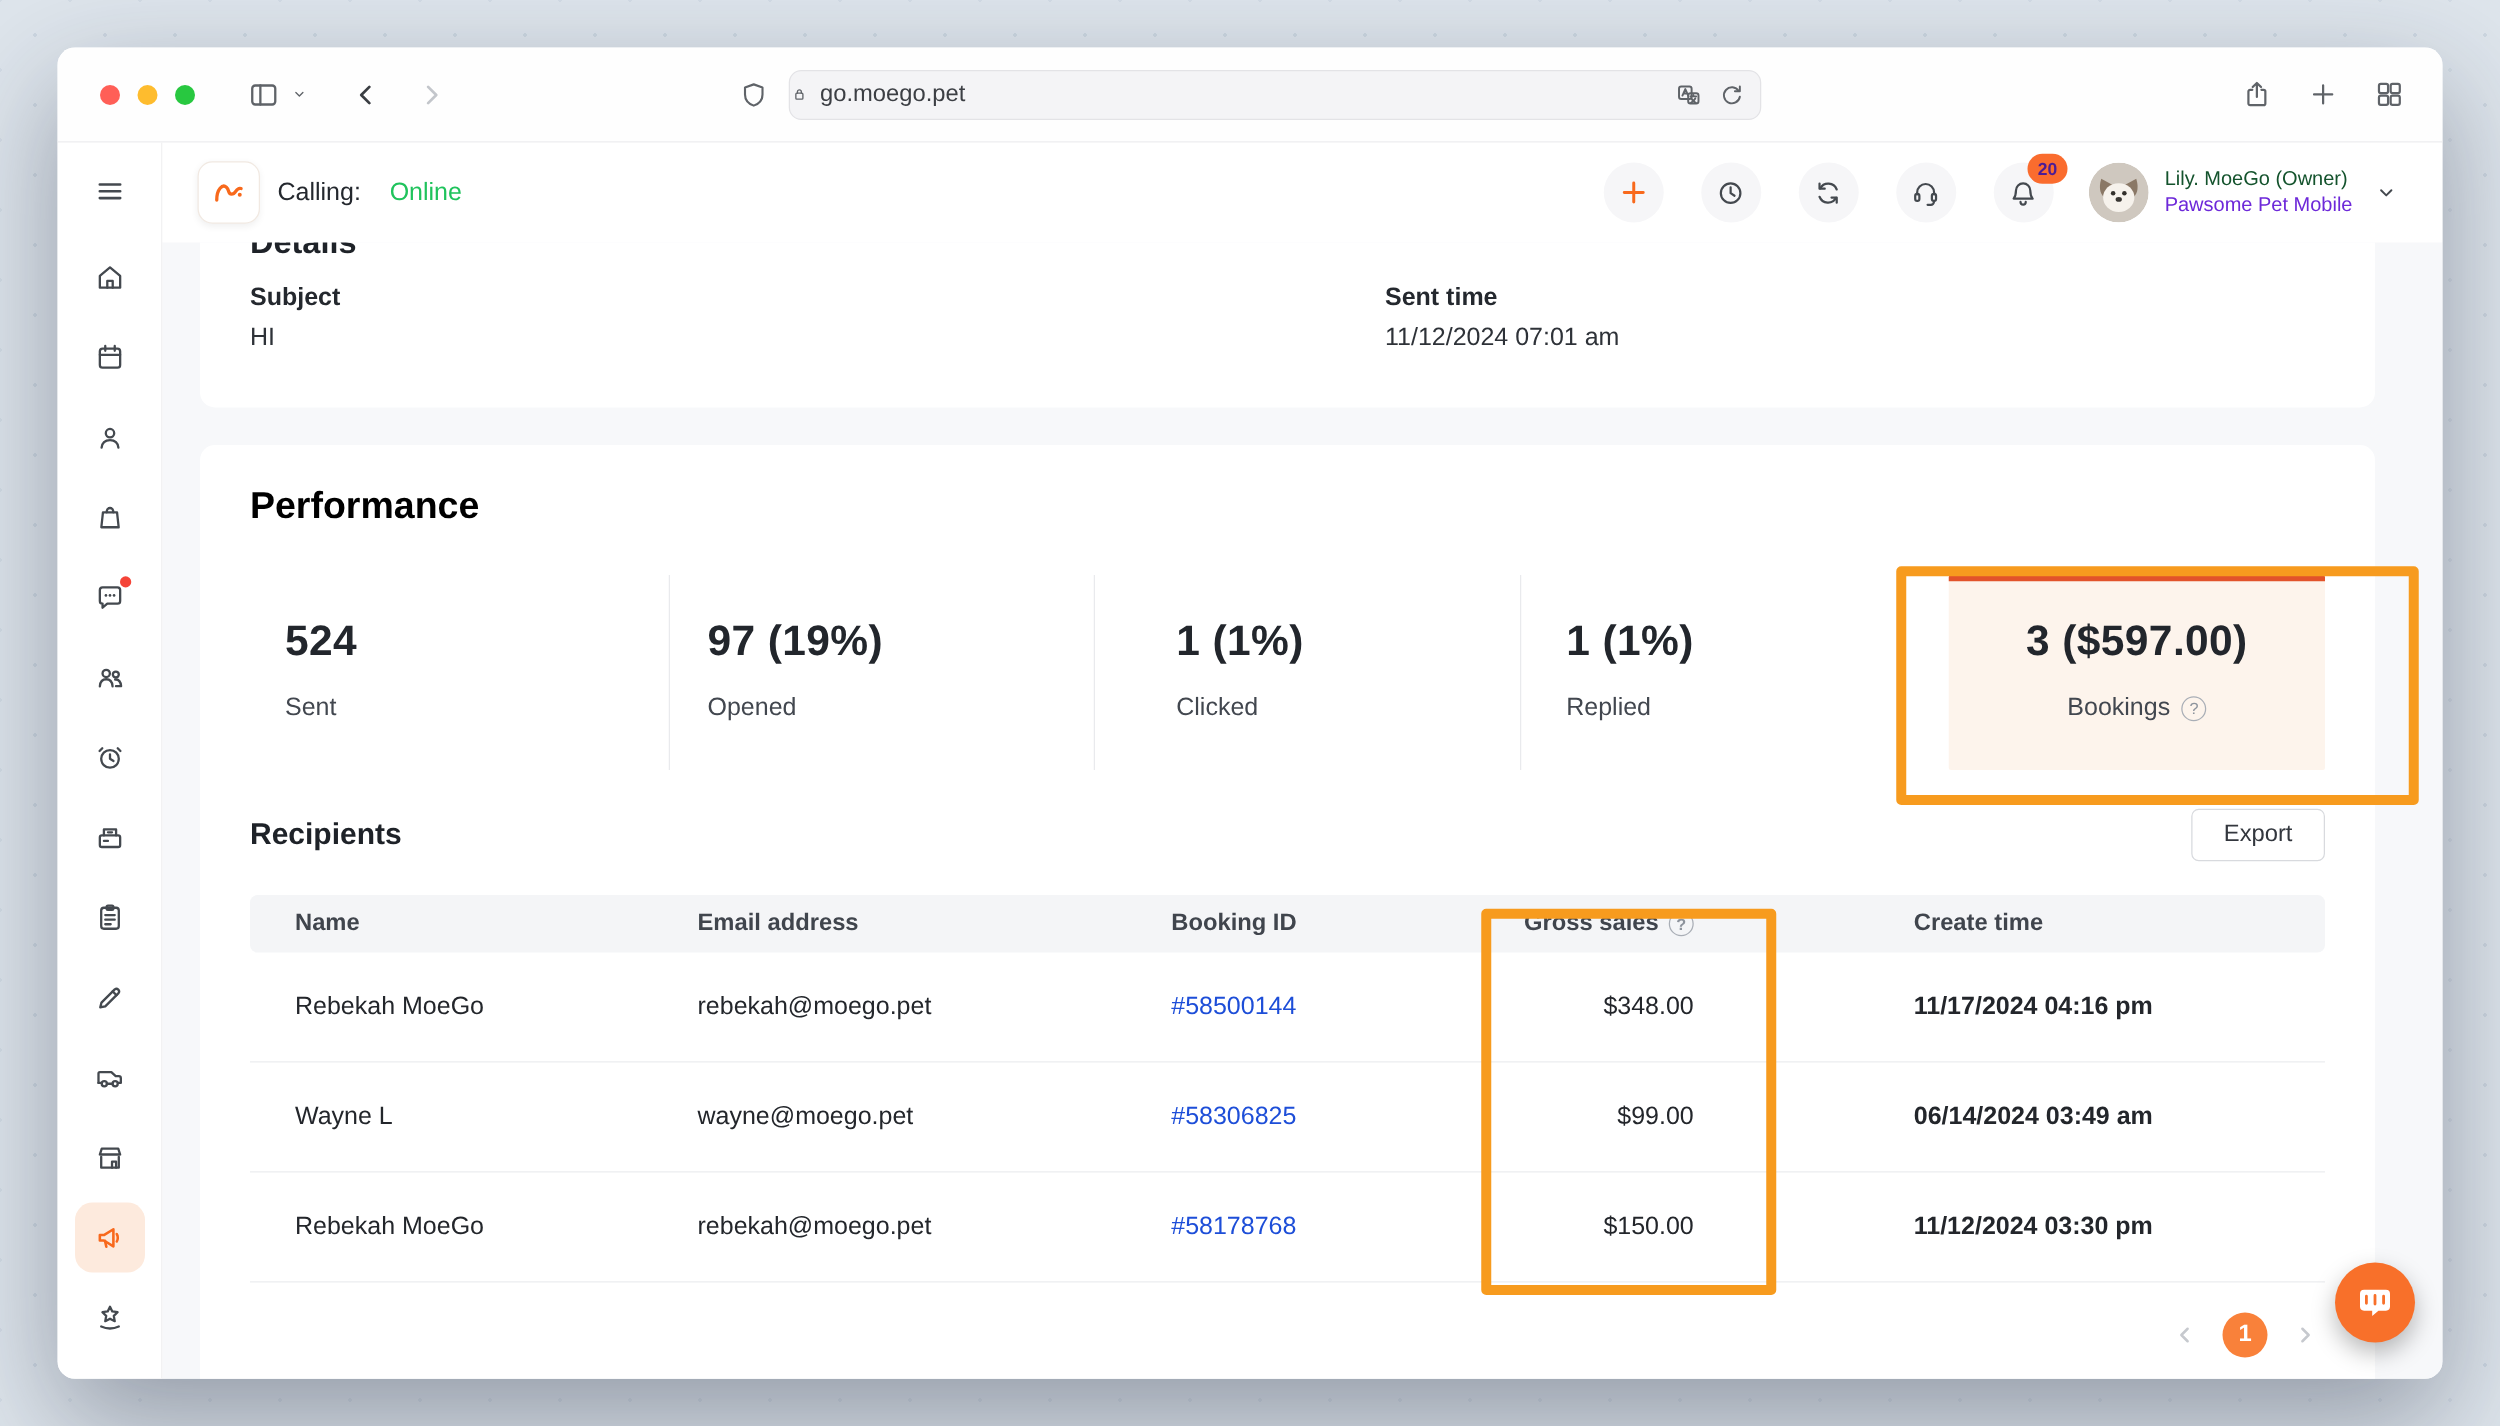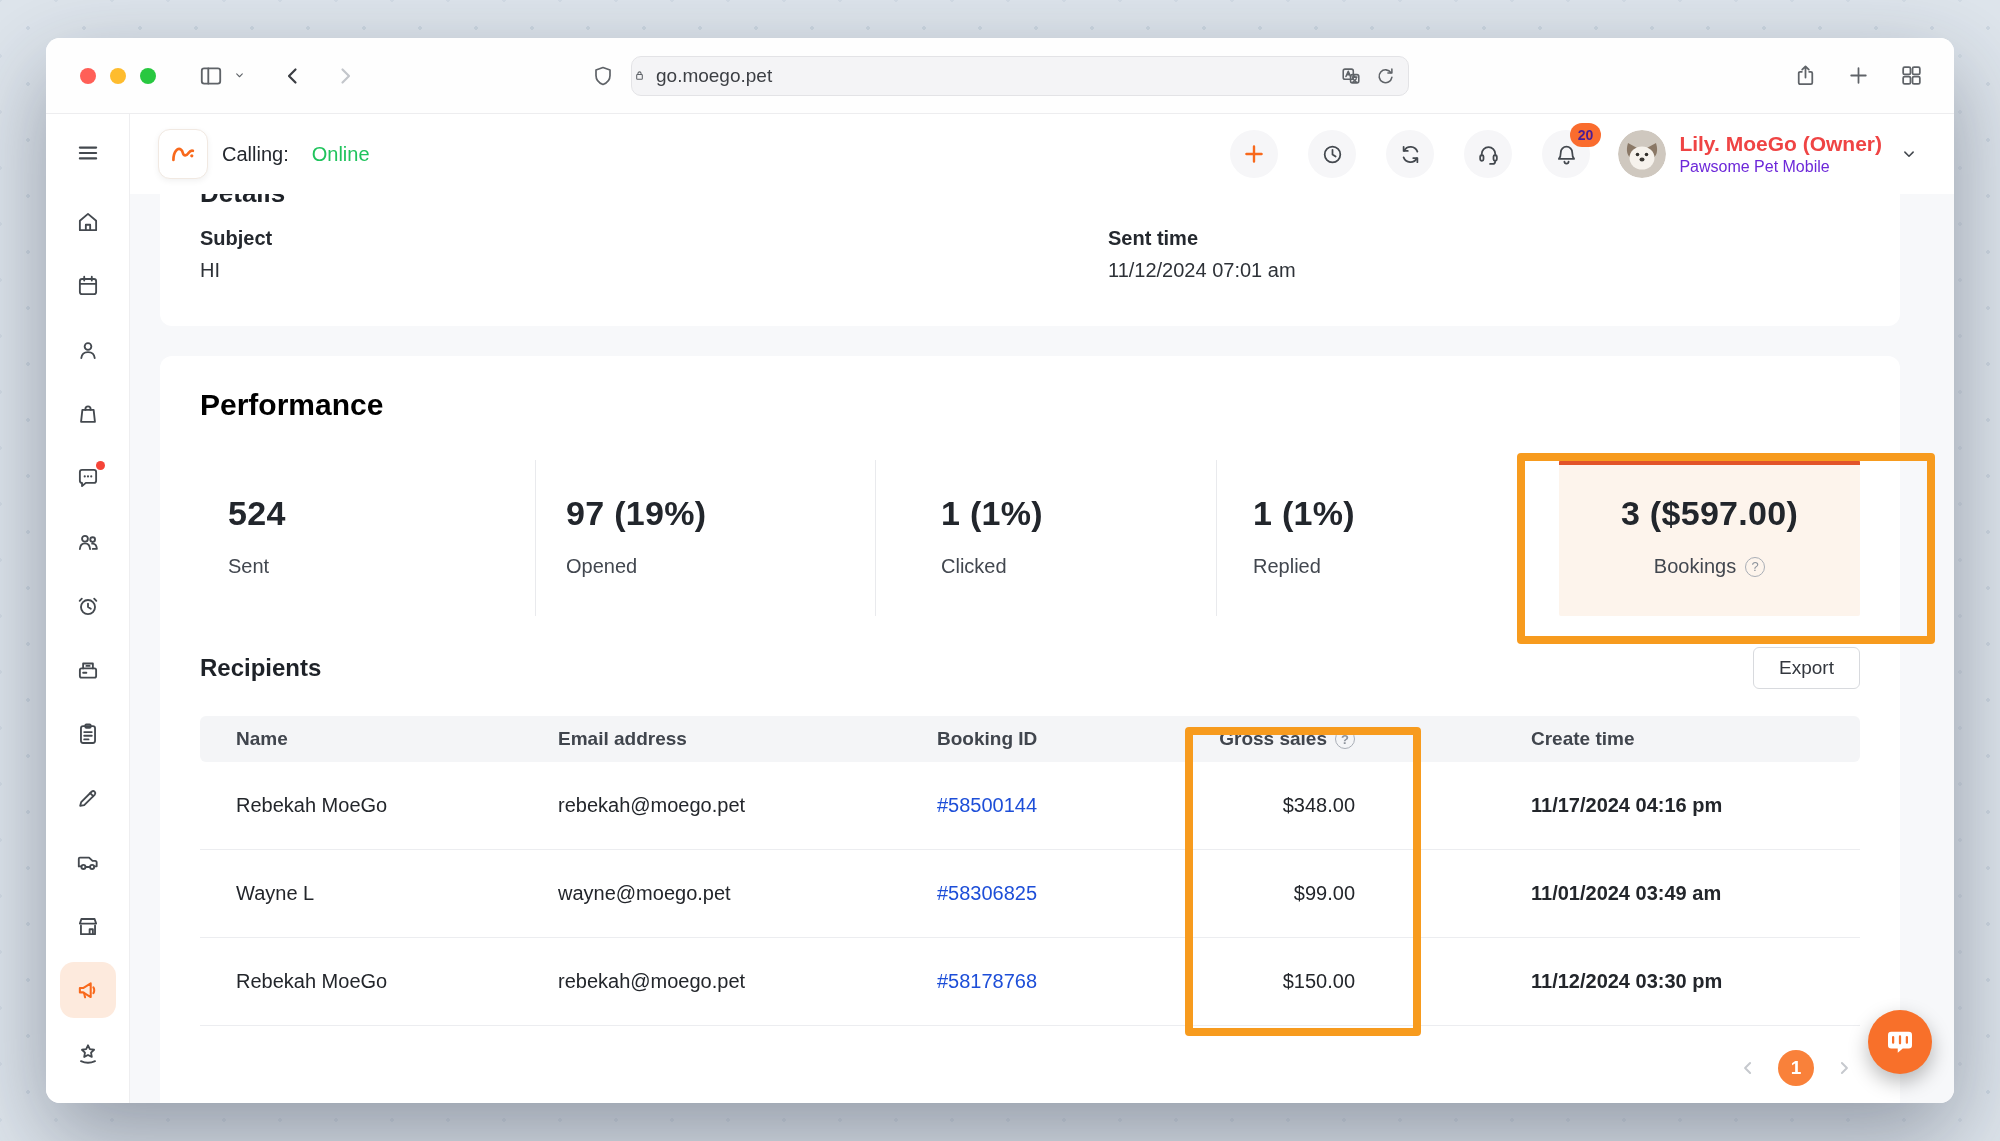--- a/index.html
+++ b/index.html
@@ -40,21 +40,21 @@
   .app-header{height:80px;flex:0 0 80px;display:flex;align-items:center;padding:0 34px 0 28px;background:#fff;box-sizing:border-box}
   .logo{width:48px;height:48px;border-radius:12px;border:1px solid #f1e9e2;box-shadow:0 2px 6px rgba(0,0,0,.06);display:flex;align-items:center;justify-content:center;background:#fff}
   .calling{margin-left:14px;font-size:20px;color:#24282e;display:flex;gap:23px}
   .online{color:#1fc35c}
   .hdr-right{margin-left:auto;display:flex;align-items:center}
   .hdr-btns{display:flex;align-items:center;gap:30px}
   .cbtn{width:48px;height:48px;border-radius:50%;background:#f6f6f8;display:flex;align-items:center;justify-content:center;position:relative}
   .badge{position:absolute;top:-7px;right:-11px;background:#fa6c2e;color:#4c1d95;font-size:14px;font-weight:bold;height:24px;padding:0 8px;border-radius:12px;display:flex;align-items:center;justify-content:center}
   .avatar{width:48px;height:48px;border-radius:50%;overflow:hidden;margin-left:28px;flex:0 0 48px}
   .user{margin-left:13px;line-height:1.12}
-  .user-name{font-size:21px;font-weight:bold;color:#ef4444;white-space:nowrap}
+  .user-name{font-size:16px;font-weight:normal;color:#14532d;white-space:nowrap}
   .user-org{font-size:16px;color:#6d28d9;margin-top:3px}
   .hdr-chev{margin-left:16px;display:flex;align-items:center}
 
   
   .content{flex:1;background:#f7f8fa;padding:0 54px 0 30px;overflow:hidden}
   .card{background:#fff;border-radius:12px}
   .details-card{margin-top:-40px;padding:24px 40px 44px}
   .d-title{font-size:26px;font-weight:bold;color:#1e2228}
   .d-fields{display:flex;margin-top:18px}
   .d-field.first{width:908px;flex:0 0 908px}
@@ -449,21 +449,21 @@
                 <span class="td">rebekah@moego.pet</span>
                 <span class="td c-book">#58500144</span>
                 <span class="td c-gross">$348.00</span>
                 <span class="td c-create">11/17/2024 04:16 pm</span>
               </div>
               <div class="tr">
                 <span class="td c-name">Wayne L</span>
                 <span class="td">wayne@moego.pet</span>
                 <span class="td c-book">#58306825</span>
                 <span class="td c-gross">$99.00</span>
-                <span class="td c-create">11/01/2024 03:49 am</span>
+                <span class="td c-create">06/14/2024 03:49 am</span>
               </div>
               <div class="tr">
                 <span class="td c-name">Rebekah MoeGo</span>
                 <span class="td">rebekah@moego.pet</span>
                 <span class="td c-book">#58178768</span>
                 <span class="td c-gross">$150.00</span>
                 <span class="td c-create">11/12/2024 03:30 pm</span>
               </div>
             </div>
           </div>

